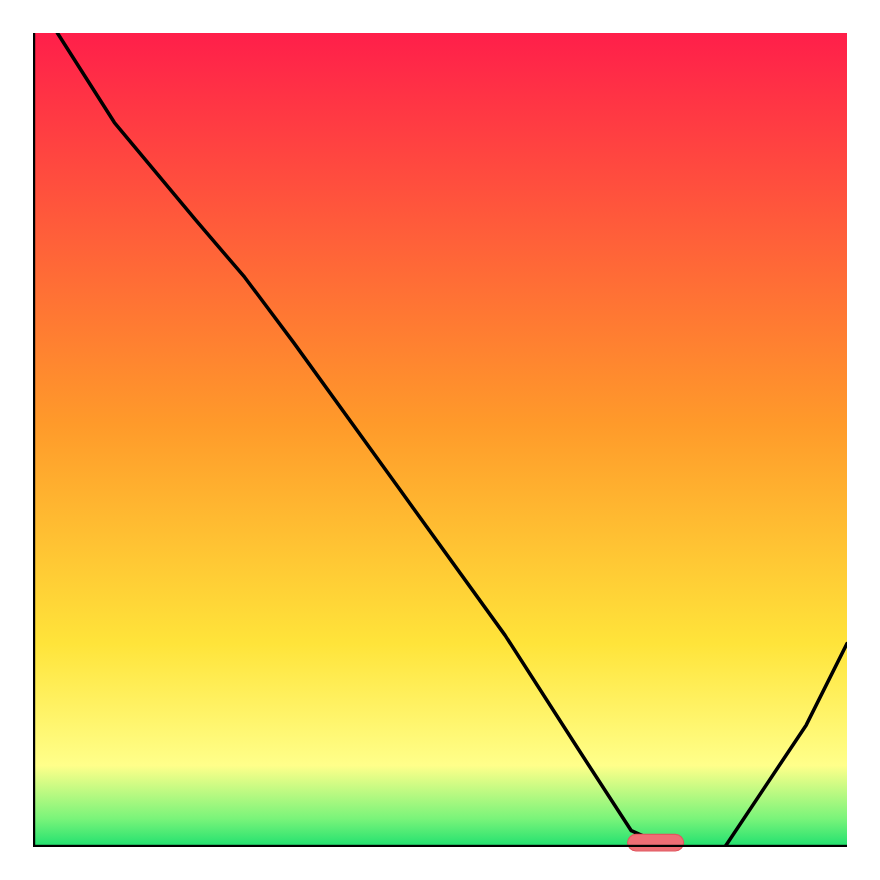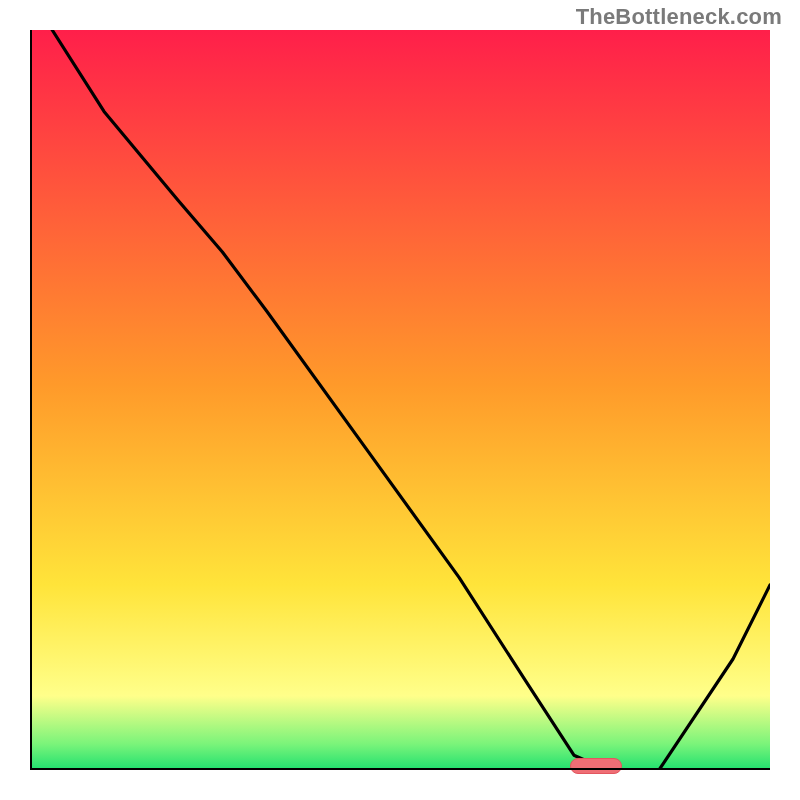--- a/index.html
+++ b/index.html
@@ -86,14 +86,13 @@
 
     <svg class="curve-svg" viewBox="0 0 740 740" preserveAspectRatio="none">
       <path id="curve-path" fill="none" stroke-width="3.2" stroke-linejoin="round" stroke-linecap="round" d="M22.2,0.0 L74.0,81.4 L148.0,170.2 L192.4,222.0 L236.8,281.2 L333.0,414.4 L429.2,547.6 L495.8,651.2 L543.9,725.2 L577.2,740.0 L629.0,740.0 L703.0,629.0 L740.0,555.0" stroke="#000000"></path>
     </svg>
 
     <div id="marker" class="marker" style="left: 540.2px; width: 51.8px; top: 728px; height: 16px; background: rgb(239, 110, 117); border: 1.5px solid rgb(226, 86, 95);"></div>
   </div>
 
   <div class="axis-frame"></div>
 
-  <div class="watermark">TheBottleneck.com</div>
 </div>
 
 </body></html>

